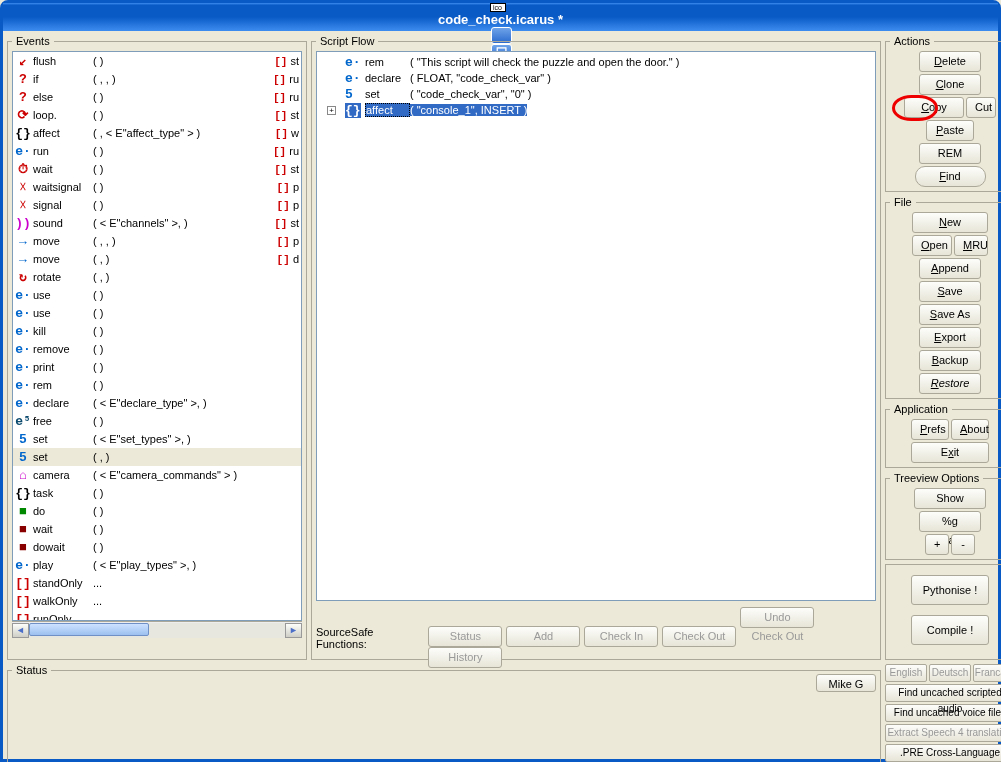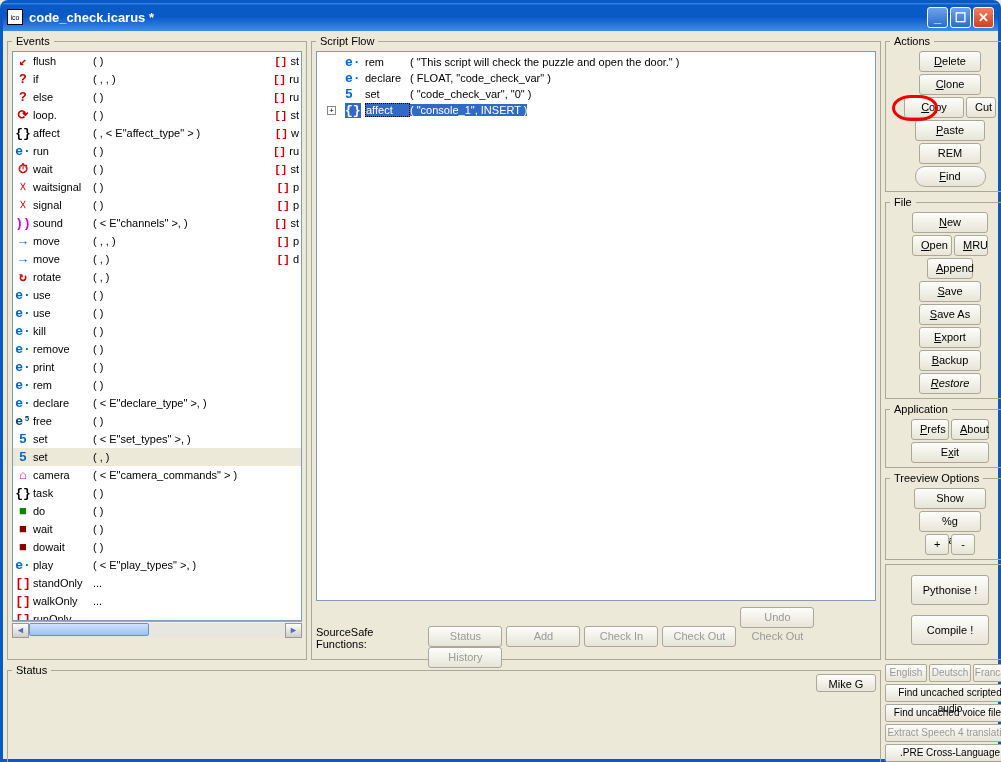--- a/index.html
+++ b/index.html
@@ -20,20 +20,21 @@
 }
 .titlebar {
   height: 28px;
   background: linear-gradient(to bottom, #3c8cf0 0%, #0a5ac6 8%, #0a5ac6 50%, #3c8cf0 100%);
   display: flex;
   align-items: center;
   padding: 0 4px;
   color: #fff;
   font-weight: bold;
   font-size: 13px;
+  flex-direction: column;
 }
 .titlebar .app-icon {
   width: 16px; height: 16px;
   background: #fff;
   border: 1px solid #000;
   margin-right: 6px;
   font-size: 7px;
   color: #000;
   display: inline-flex;
   align-items: center;
@@ -469,35 +470,35 @@
       <fieldset>
         <legend>Actions</legend>
         <div class="btn-stack" style="position:relative;">
           <span class="btn underline-first" style="width:62px;">Delete</span>
           <span class="btn underline-first" style="width:62px;">Clone</span>
           <div class="btn-row">
             <span class="btn underline-first" style="width:60px;">Copy</span>
             <span class="btn" style="width:30px;">Cut</span>
           </div>
           <div class="circle-highlight" style="top:44px; left:2px;"></div>
-          <span class="btn underline-first" style="width:70px;">Paste</span>
+          <span class="btn underline-first" style="width:48px;">Paste</span>
           <span class="btn" style="width:62px;">REM</span>
           <span class="btn underline-first" style="width:71px;border-radius:10px;">Find</span>
         </div>
       </fieldset>
 
       <fieldset>
         <legend>File</legend>
         <div class="btn-stack">
           <span class="btn underline-first" style="width:76px;">New</span>
           <div class="btn-row">
             <span class="btn underline-first" style="width:40px;">Open</span>
             <span class="btn underline-first" style="width:34px;">MRU</span>
           </div>
-          <span class="btn underline-first" style="width:46px;">Append</span>
+          <span class="btn underline-first" style="width:62px;">Append</span>
           <span class="btn underline-first" style="width:62px;">Save</span>
           <span class="btn" style="width:62px;"><u>S</u>ave As</span>
           <span class="btn underline-first" style="width:62px;">Export</span>
           <span class="btn underline-first" style="width:62px;">Backup</span>
           <span class="btn underline-first" style="width:62px;font-style:italic;">Restore</span>
         </div>
       </fieldset>
 
       <fieldset>
         <legend>Application</legend>

